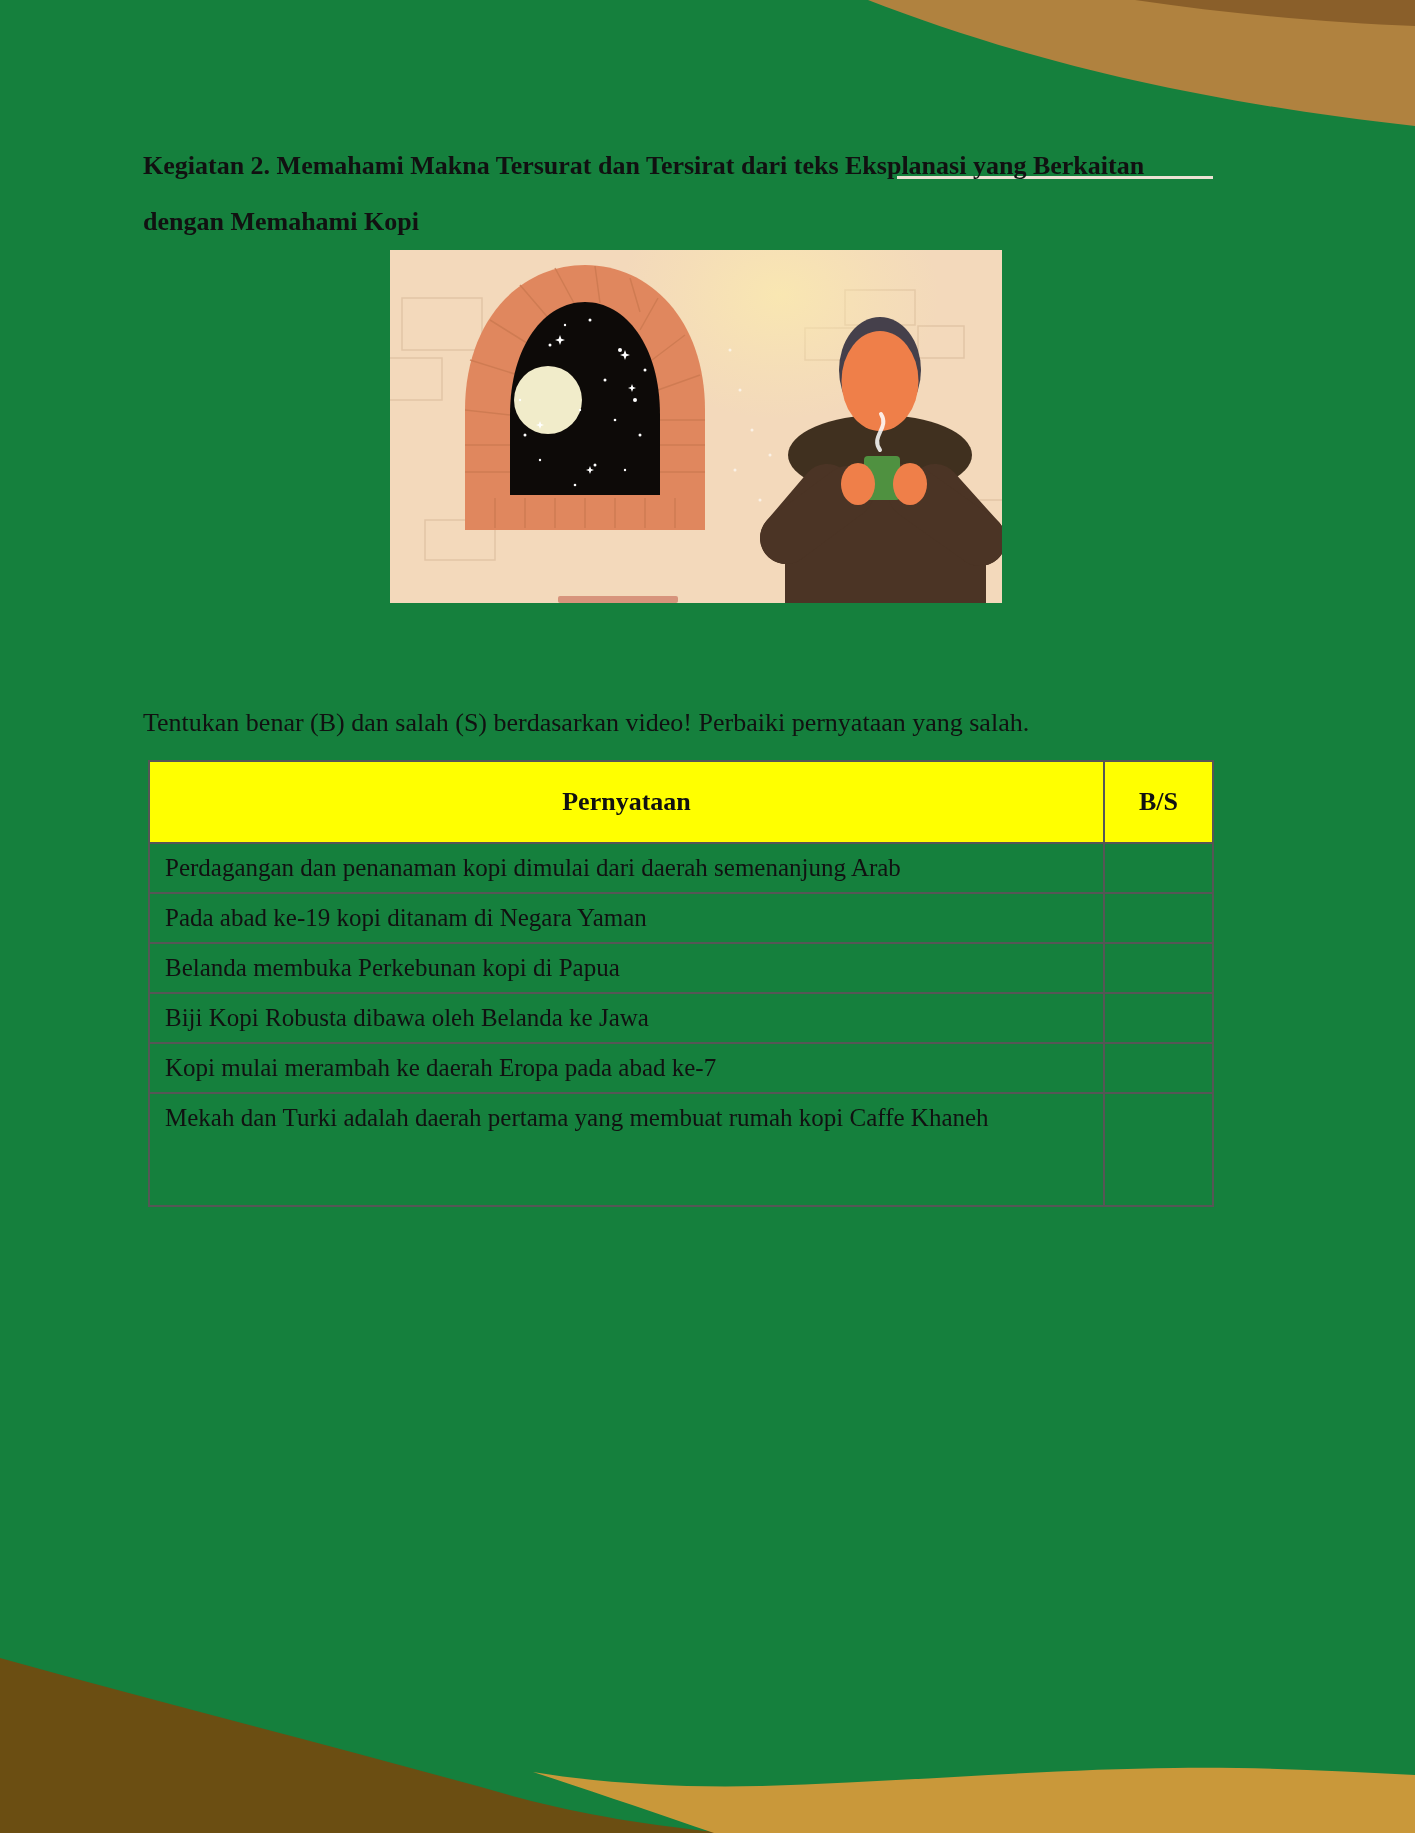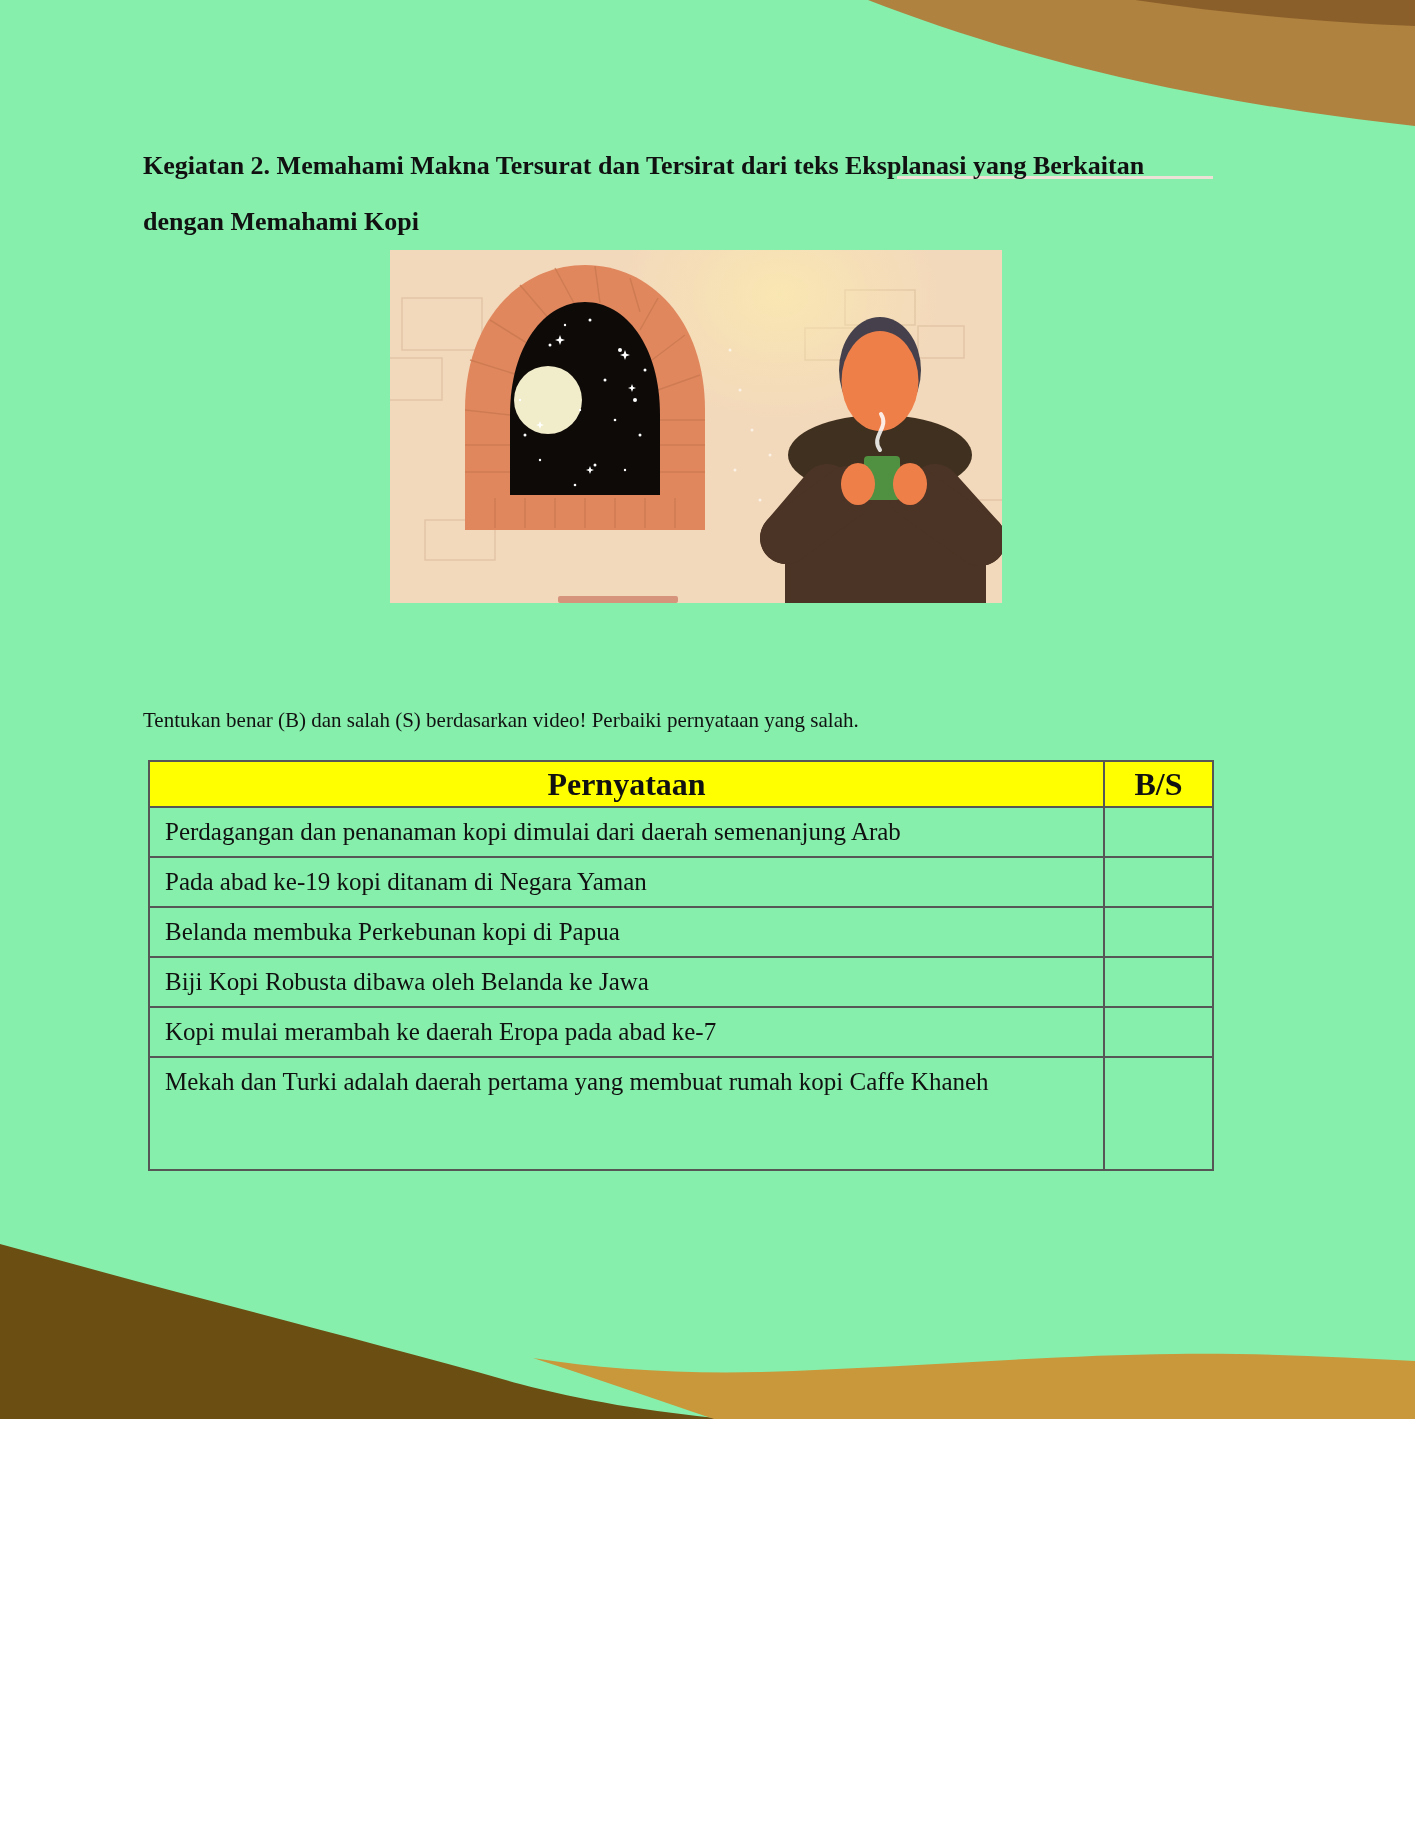--- a/index.html
+++ b/index.html
@@ -1,19 +1,19 @@
 <!DOCTYPE html>
 <html><head>
 <meta charset="utf-8">
 <style>
   html,body{margin:0;padding:0;background:#ffffff;}
   .page{
     position:relative;
-    width:1415px;height:1419px;
-    background:#86efac;
+    width:1415px;height:1833px;
+    background:#15803d;
     overflow:hidden;
     font-family:"Liberation Serif","DejaVu Serif",serif;
     color:#111111;
   }
   .deco{position:absolute;pointer-events:none;}
   .deco-top{top:0;left:0;}
   .deco-bottom{left:0;bottom:0;}
   .title{
     position:absolute;left:143px;top:138px;width:1090px;
     font-weight:bold;font-size:26px;line-height:56px;
@@ -24,38 +24,38 @@
   }
   .illustration{
     position:absolute;left:390px;top:250px;width:612px;height:353px;
   }
   .caption{
     position:absolute;left:390px;top:623px;width:612px;
     text-align:center;font-weight:bold;font-size:26px;
   }
   .instruction{
     position:absolute;left:143px;top:708px;width:1090px;
-    font-size:21px;
+    font-size:26px;
   }
   table.bs-table{
     position:absolute;left:148px;top:760px;width:1064px;
     border-collapse:collapse;table-layout:fixed;
     font-size:25px;
   }
   .bs-table th,.bs-table td{
     border:2px solid #565656;
     padding:0 15px;
     vertical-align:top;
   }
   .bs-table th{
     background:#ffff00;
     height:44px;
-    font-weight:bold;font-size:32px;
+    font-weight:bold;font-size:26px;
     text-align:center;vertical-align:middle;
-    padding:0;
+    padding:18px;
   }
   .bs-table td{line-height:48px;}
   .row-single{height:47px;}
   .row-last{height:113px;}
   .col-statement{width:955px;}
   .col-bs{width:109px;}
 </style>
 </head>
 <body>
 

